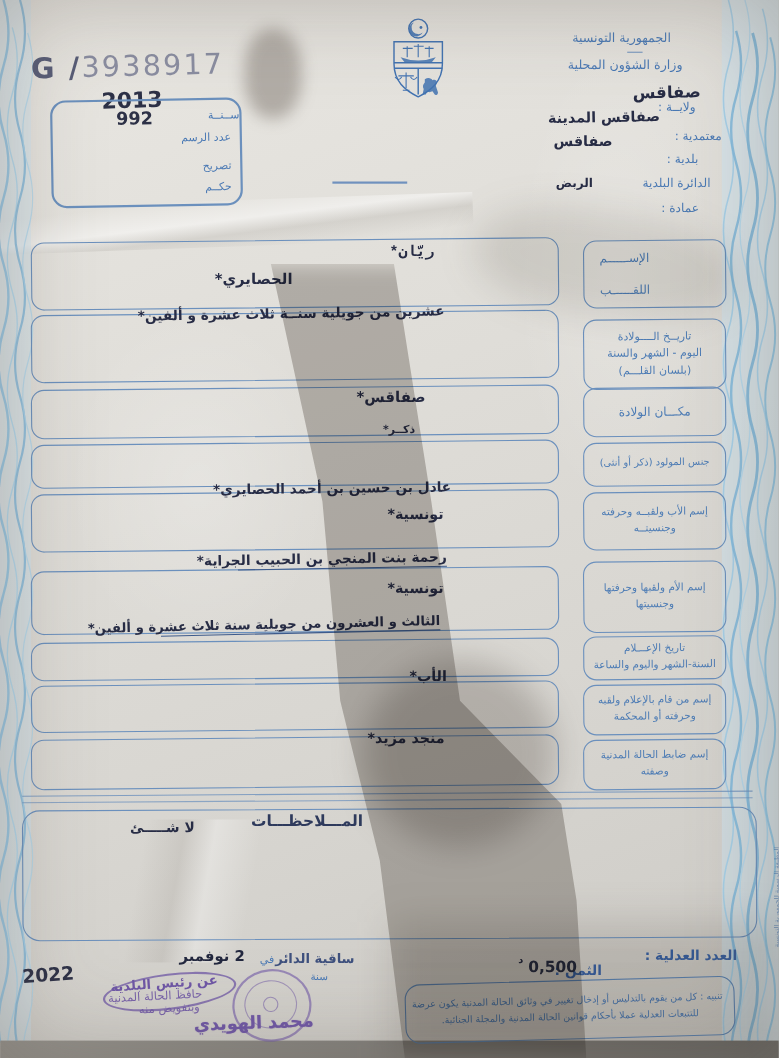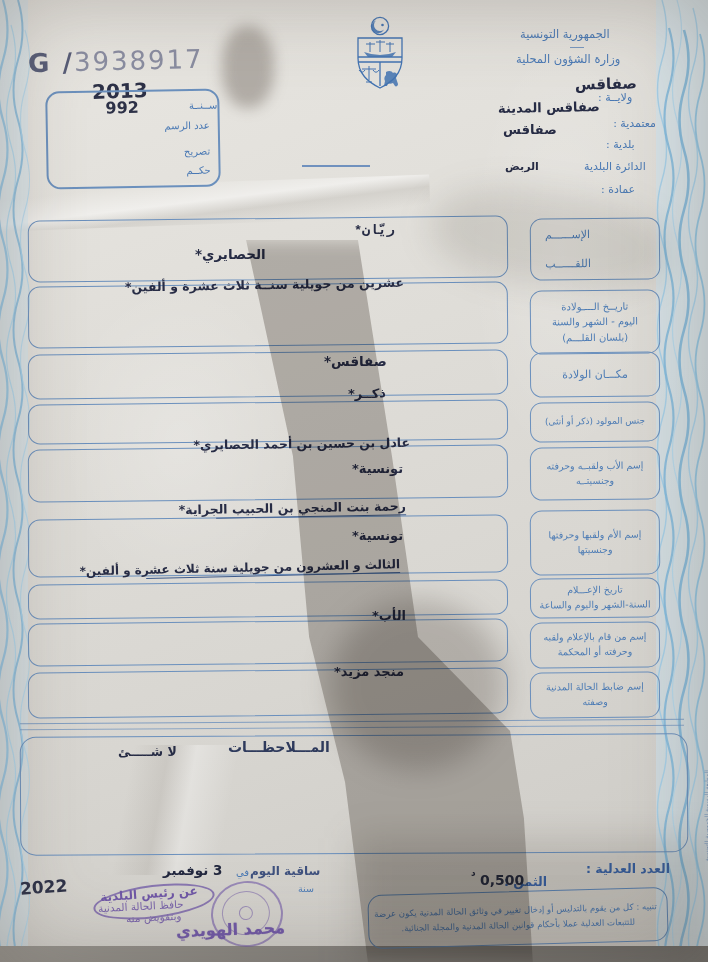--- a/index.html
+++ b/index.html
@@ -127,21 +127,21 @@
     </div>
   </div>
   <div class="stamp" style="left:324px;top:353px;font-size:13.5px;">صفاقس*</div>
 
   <div class="box" style="left:28px;top:402px;width:478px;height:38px;"></div>
   <div class="box" style="left:530px;top:402px;width:128px;height:38px;">
     <div class="flabel" style="font-size:9px;">
       <span>جنس المولود (ذكر أو أنثى)</span>
     </div>
   </div>
-  <div class="stamp" style="left:348px;top:386px;font-size:13px;text-align:center;">ذكــر*</div>
+  <div class="stamp" style="left:348px;top:386px;font-size:10px;text-align:center;">ذكــر*</div>
 
   <div class="box" style="left:28px;top:447px;width:478px;height:51px;"></div>
   <div class="box" style="left:530px;top:447px;width:128px;height:51px;">
     <div class="flabel" style="font-size:9.5px;">
       <span>إسم الأب ولقبــه وحرفته</span>
       <span>وجنسيتــه</span>
     </div>
   </div>
   <div class="stamp" style="left:218px;top:436px;width:192px;text-align:center;font-size:12.5px;transform:rotate(-.7deg);">عادل بن حسين بن أحمد الحصايري*</div>
   <div class="stamp" style="left:352px;top:461px;font-size:13px;">تونسية*</div>
@@ -194,24 +194,24 @@
   <div class="abs nw" style="left:504px;top:874px;font-size:12.5px;font-weight:bold;color:#3b63a5;">الثمن :</div>
   <div class="abs nw" dir="ltr" style="left:480px;top:872px;font-size:14px;font-weight:bold;color:#2d3147;">0,500</div>
   <div class="abs nw" style="left:471px;top:868px;font-size:9px;font-weight:bold;color:#2d3147;">د</div>
 
   <div class="abs" style="left:368px;top:891px;width:300px;height:54px;border:1.6px solid #5f87b8;border-radius:14px;transform:rotate(-1.6deg);
               display:flex;flex-direction:column;justify-content:center;text-align:center;padding:2px 10px;box-sizing:border-box;">
     <span class="nw" style="font-size:8.6px;color:#4a79b4;line-height:1.7;">تنبيه : كل من يقوم بالتدليس أو إدخال تغيير في وثائق الحالة المدنية يكون عرضة</span>
     <span class="nw" style="font-size:8.6px;color:#4a79b4;line-height:1.7;">للتتبعات العدلية عملا بأحكام قوانين الحالة المدنية والمجلة الجنائية.</span>
   </div>
 
-  <div class="abs nw" style="left:250px;top:864px;font-size:12px;font-weight:bold;color:#3f517e;">ساقية اليوم</div>
+  <div class="abs nw" style="left:250px;top:864px;font-size:12px;font-weight:bold;color:#3f517e;">ساقية الدائر</div>
   <div class="abs nw blue" style="left:236px;top:867px;font-size:10px;">في</div>
-  <div class="abs nw" style="left:163px;top:862px;font-size:13.5px;font-weight:bold;color:#23283f;">3 نوفمبر</div>
-  <div class="abs nw blue" style="left:282px;top:883px;font-size:9.5px;margin-left:16px;">سنة</div>
+  <div class="abs nw" style="left:163px;top:862px;font-size:13.5px;font-weight:bold;color:#23283f;">2 نوفمبر</div>
+  <div class="abs nw blue" style="left:282px;top:883px;font-size:9.5px;">سنة</div>
   <div class="abs nw" dir="ltr" style="left:20px;top:877px;font-size:17px;font-weight:bold;color:#2d3147;transform:rotate(-4deg);">2022</div>
 
   <div class="abs" style="left:93px;top:885px;width:118px;height:29px;border:2px solid rgba(111,87,166,.75);border-radius:50%;transform:rotate(-7deg);"></div>
   <div class="abs nw purple" style="left:100px;top:887px;font-size:12px;font-weight:bold;transform:rotate(-4deg);">عن رئيس البلدية</div>
   <div class="abs nw purple" style="left:98px;top:900px;font-size:10.5px;transform:rotate(-3deg);opacity:.9;">حافظ الحالة المدنية</div>
   <div class="abs nw purple" style="left:126px;top:911px;font-size:10.5px;transform:rotate(-3deg);opacity:.9;">وبتفويض منه</div>
   <div class="abs nw purple" style="left:176px;top:920px;font-size:16px;font-weight:bold;letter-spacing:1px;transform:rotate(-2deg);text-shadow:0 0 1px rgba(111,87,166,.6);">محمد الهويدي</div>
   <div class="abs" style="left:211px;top:881px;width:68px;height:62px;border:2px solid rgba(111,87,166,.6);border-radius:50%;transform:rotate(-5deg);">
     <div class="abs" style="left:9px;top:8px;width:46px;height:42px;border:1.5px solid rgba(111,87,166,.5);border-radius:50%;"></div>
     <div class="abs" style="left:26px;top:23px;width:12px;height:12px;border:1.5px solid rgba(111,87,166,.55);border-radius:50%;"></div>

